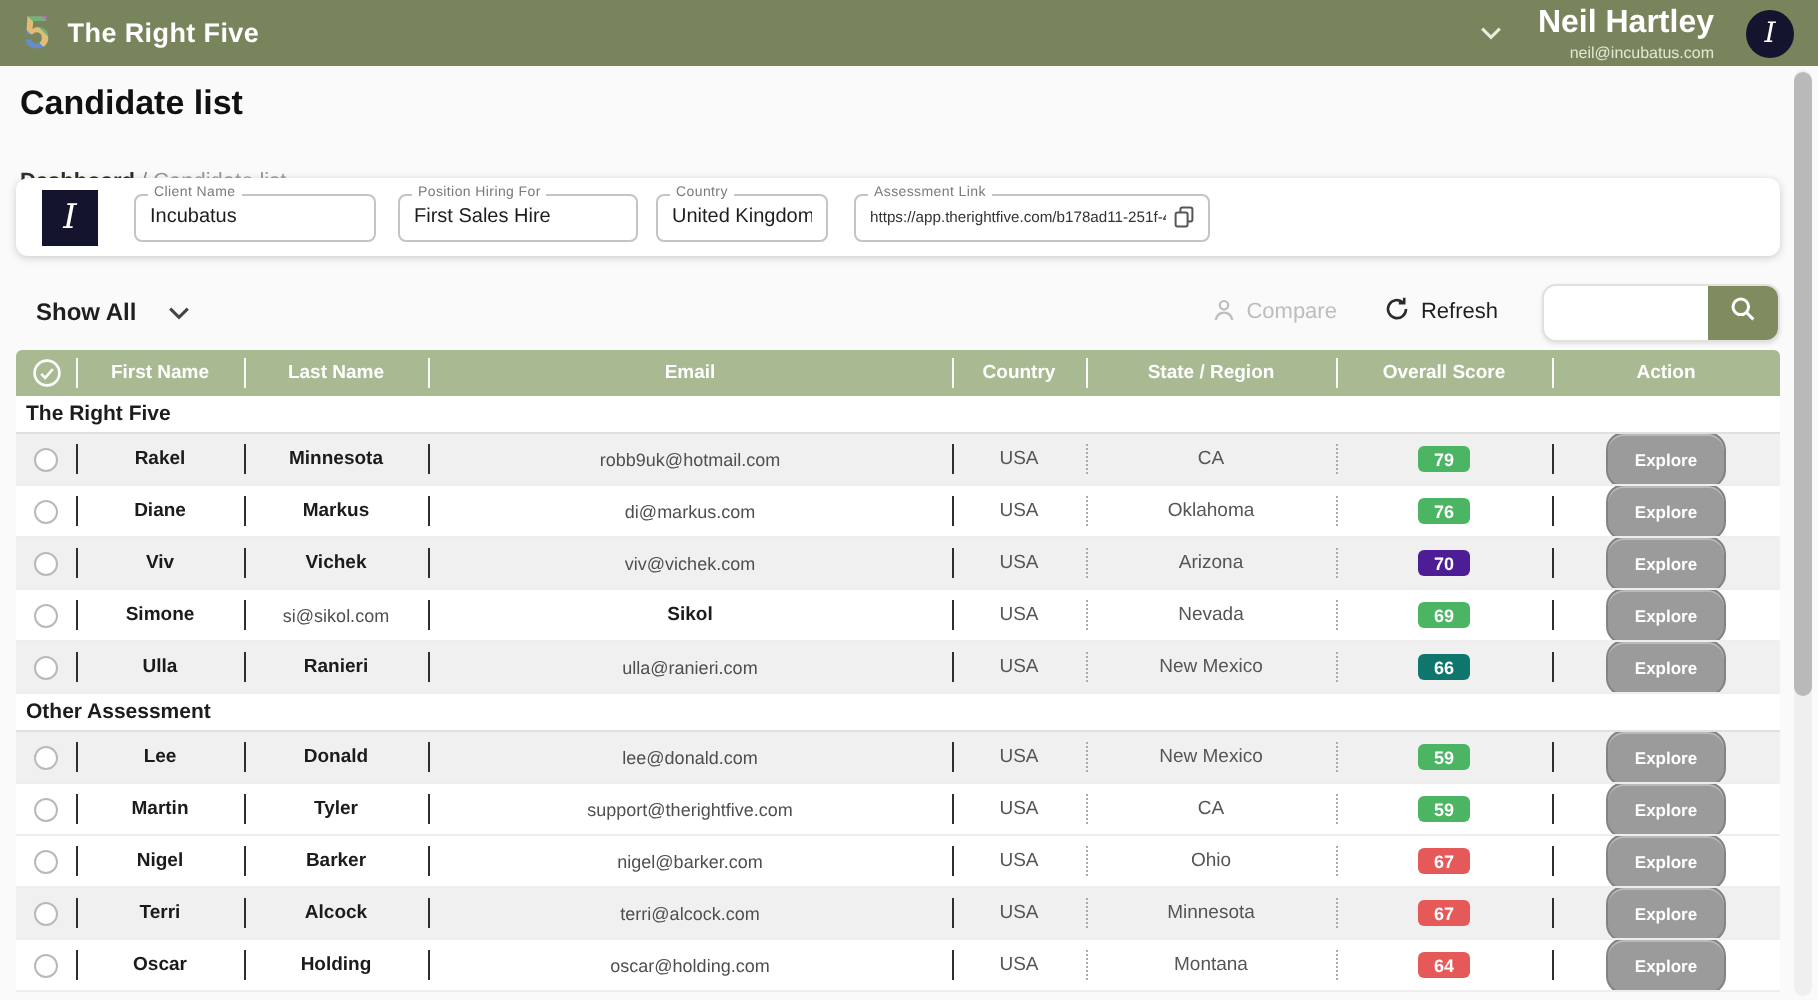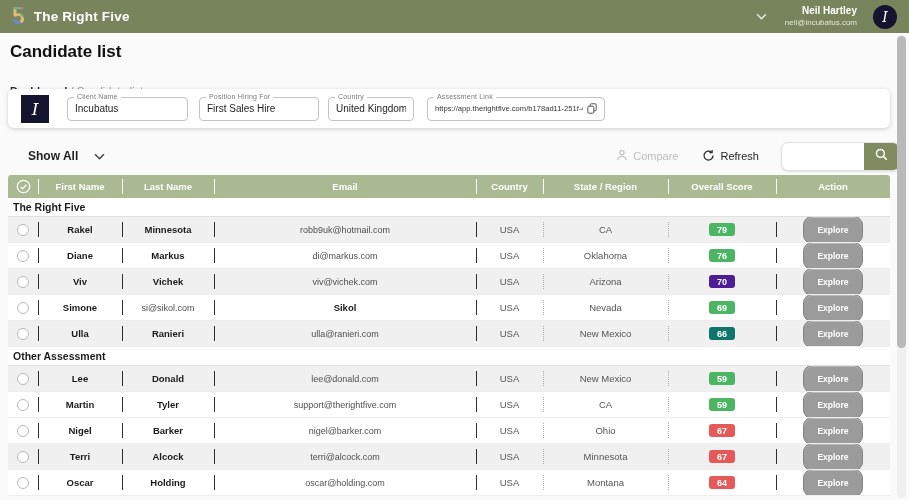--- a/index.html
+++ b/index.html
@@ -17,21 +17,21 @@
   .logo-five{
     font-size:23px;font-weight:800;line-height:1;
     background:linear-gradient(45deg,#c9604f 0 20%,#4f7ac9 20% 40%,#d2a24c 40% 60%,#58a05a 60% 80%,#b05fb3 80% 100%);
     -webkit-background-clip:text;background-clip:text;color:transparent;
     -webkit-text-fill-color:transparent;filter:saturate(.7) brightness(1.15);
   }
   .app-title{color:#fff;font-weight:bold;font-size:13.5px;margin-left:9px;letter-spacing:.2px;}
   .header-right{margin-left:auto;display:flex;align-items:center;gap:16px;}
   .hdr-chevron{color:#e9ecdd;display:flex;margin-right:2px;}
   .user-block{text-align:right;color:#fff;line-height:1.25;}
-  .user-name{font-size:10px;font-weight:bold;}
+  .user-name{font-size:16px;font-weight:bold;}
   .user-email{font-size:8px;color:#e3e7d5;}
   .avatar{
     width:24px;height:24px;border-radius:50%;background:#14142e;color:#fff;
     display:flex;align-items:center;justify-content:center;
     font-family:"DejaVu Serif",serif;font-style:italic;font-size:14px;
   }
   
   .page-title{position:absolute;top:42px;left:10px;font-size:17px;font-weight:bold;color:#111;}
   .breadcrumb{position:absolute;top:85px;left:10px;font-size:11px;}
   .bc-root{color:#2e2e2e;font-weight:bold;text-decoration:none;}
@@ -57,21 +57,21 @@
     font-size:7px;color:#7a7a7a;white-space:nowrap;letter-spacing:.2px;
   }
   .fvalue{font-size:10px;color:#1d1d1d;white-space:nowrap;overflow:hidden;}
   .mf-client{width:121px;margin-left:18px;}
   .mf-position{width:120px;margin-left:11px;}
   .mf-country{width:86px;margin-left:9px;}
   .mf-link{width:178px;margin-left:13px;}
   .mf-link .fvalue{font-size:7.6px;color:#333;}
   .copy-icon{margin-left:4px;flex:none;display:flex;cursor:pointer;}
   
-  .toolbar{position:absolute;top:142px;left:18px;width:882px;height:28px;display:flex;align-items:center;}
+  .toolbar{position:absolute;top:142px;left:8px;width:882px;height:28px;display:flex;align-items:center;}
   .show-all{display:flex;align-items:center;gap:16px;margin-left:10px;font-size:12px;font-weight:bold;color:#1f1f1f;cursor:pointer;}
   .show-all .sa-chevron{color:#444;display:flex;}
   .tb-right{margin-left:auto;display:flex;align-items:center;}
   .compare-btn{display:flex;align-items:center;gap:5px;color:#bdbdbd;font-size:11px;cursor:default;}
   .refresh-btn{display:flex;align-items:center;gap:5px;color:#1f1f1f;font-size:11px;margin-left:24px;cursor:pointer;}
   .search-wrap{
     margin-left:22px;display:flex;width:117px;height:27px;background:#fff;
     border:1px solid #e0e0e0;border-radius:7px;overflow:hidden;box-shadow:0 1px 2px rgba(0,0,0,.10);
   }
   .search-input{flex:1;min-width:0;border:none;outline:none;padding:0 8px;font-size:11px;font-family:inherit;background:transparent;}

